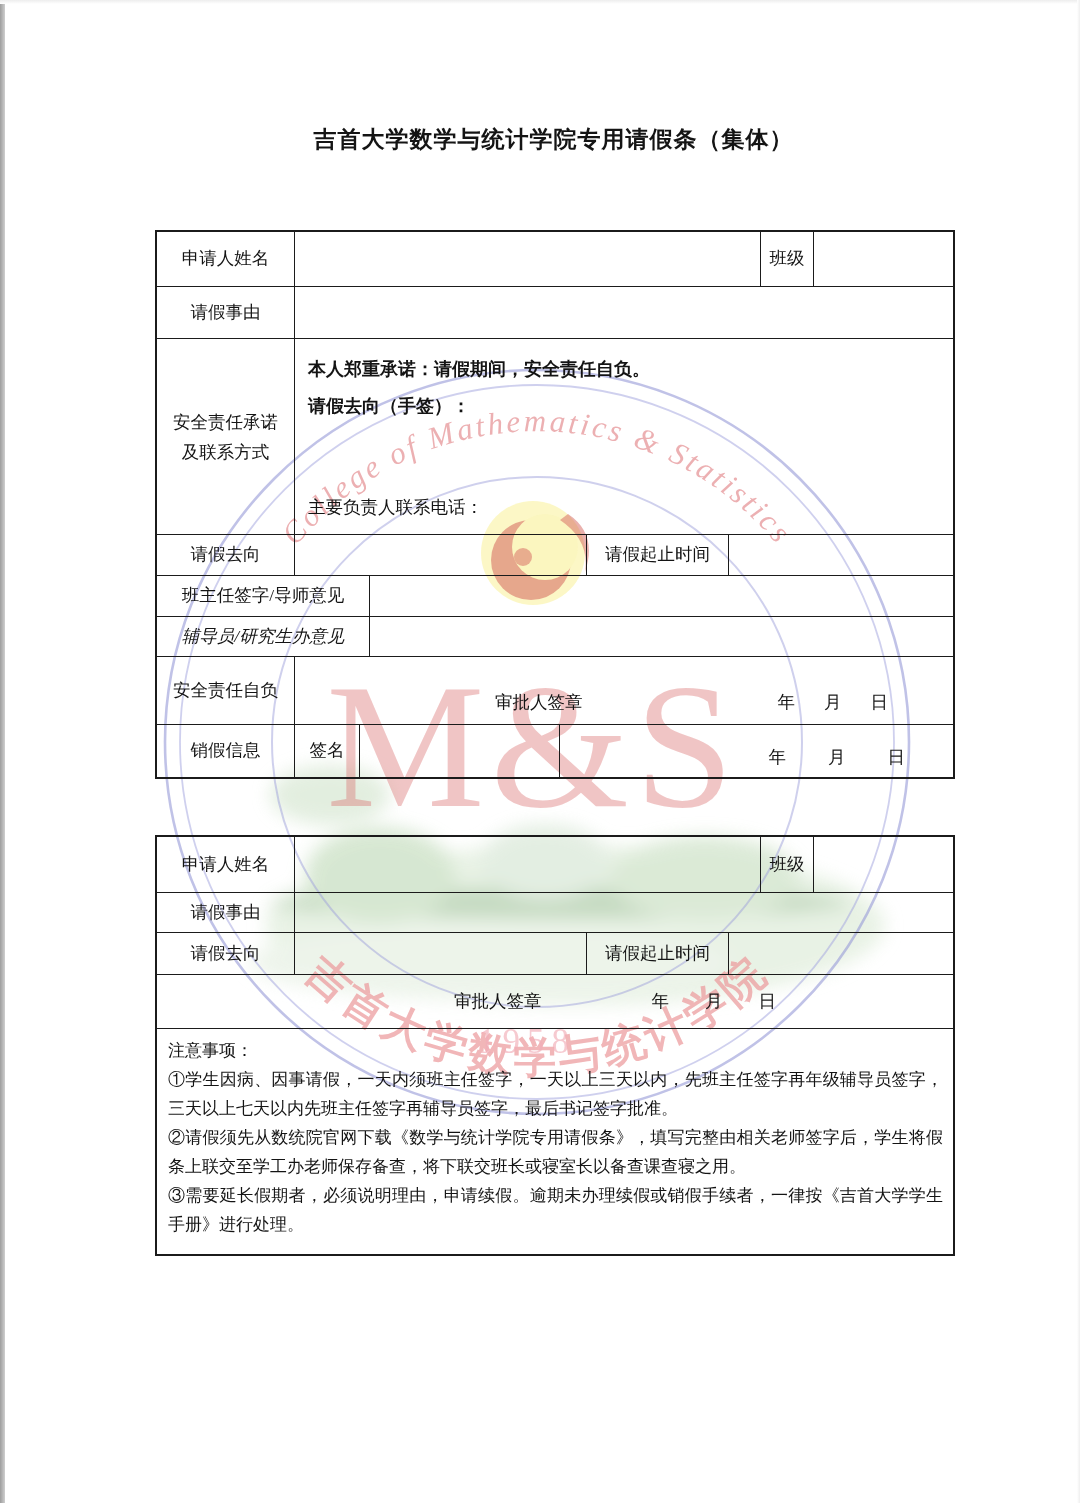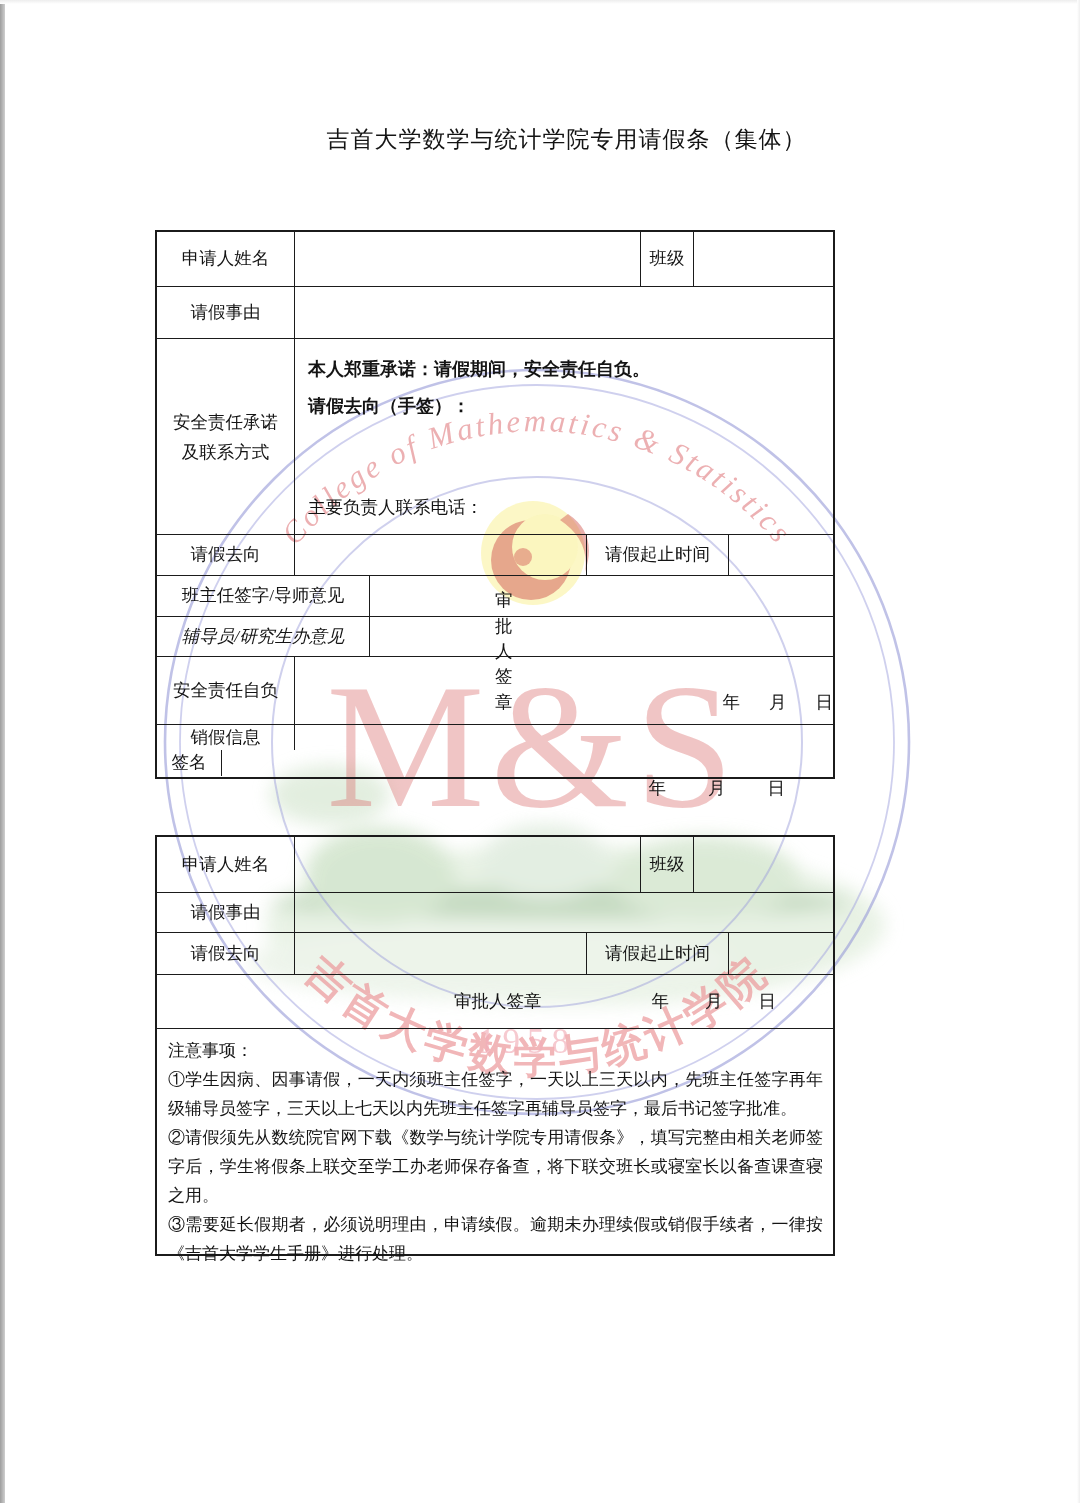--- a/index.html
+++ b/index.html
@@ -13,25 +13,25 @@
   .edge-top { position:absolute; left:0; top:0; width:100%; height:4px;
     background:linear-gradient(#ededed,#ffffff); z-index:3; }
   .edge-right { position:absolute; right:0; top:0; width:3px; height:100%;
     background:linear-gradient(to left,#efefef,#ffffff); z-index:3; }
 
   .watermark { position:absolute; left:0; top:0; width:1080px; height:1503px;
     z-index:0; pointer-events:none; }
 
   .content { position:absolute; left:0; top:0; width:1080px; height:1503px; z-index:1; }
 
-  .doc-title { position:absolute; top:124px; left:156px; width:757px;
-    text-align:center; font-size:23px; font-weight:normal; letter-spacing:1px;
+  .doc-title { position:absolute; top:124px; left:143px; width:757px;
+    text-align:center; font-size:23px; font-weight:bold; letter-spacing:1px;
     transform:translateX(32px); white-space:nowrap; }
 
-  .form { position:absolute; left:155px; width:680px; box-sizing:border-box;
+  .form { position:absolute; left:155px; width:800px; box-sizing:border-box;
     border:2px solid #1b1b1b; background:transparent; }
   #form1 { top:230px; }
   #form2 { top:835px; }
 
   .frow { display:flex; border-bottom:1.6px solid #1b1b1b; box-sizing:border-box; }
   .frow:last-child { border-bottom:none; }
   .fcell { border-right:1.6px solid #1b1b1b; box-sizing:border-box;
     display:flex; align-items:center; justify-content:center;
     font-size:17.5px; line-height:1.45; }
   .fcell:last-child { border-right:none; }
@@ -40,21 +40,21 @@
   .w-label2 { width:213px; flex:none; }
   .w-dest   { width:292px; flex:none; }
   .w-dur    { width:142px; flex:none; }
   .w-class  { width:53px;  flex:none; }
   .w-sign   { width:65px;  flex:none; }
   .w-blank8 { width:200px; flex:none; }
   .w-rest   { flex:1; }
 
   .h-r1 { height:55px; }  .h-r2 { height:52px; }  .h-r3 { height:196px; }
   .h-r4 { height:41px; }  .h-r5 { height:41px;gap:20px; }  .h-r6 { height:40px;font-style:italic; }
-  .h-r7 { height:68px; }  .h-r8 { height:52px;flex-direction:column; }
+  .h-r7 { height:68px; }  .h-r8 { height:52px; }
   .h-t1 { height:56px; }  .h-t2 { height:40px; }  .h-t3 { height:42px; }
   .h-t4 { height:54px; }  .h-t5 { height:225px; }
 
   .two-line { display:flex; flex-direction:column; align-items:center; line-height:30px; }
 
   .commit-cell { flex-direction:column; align-items:flex-start; justify-content:space-between;
     padding:12px 10px 14px 13px; }
   .commit-line { font-weight:bold; font-size:18px; line-height:37px; }
   .contact-line { margin-top:auto; font-size:17.5px; }
 

